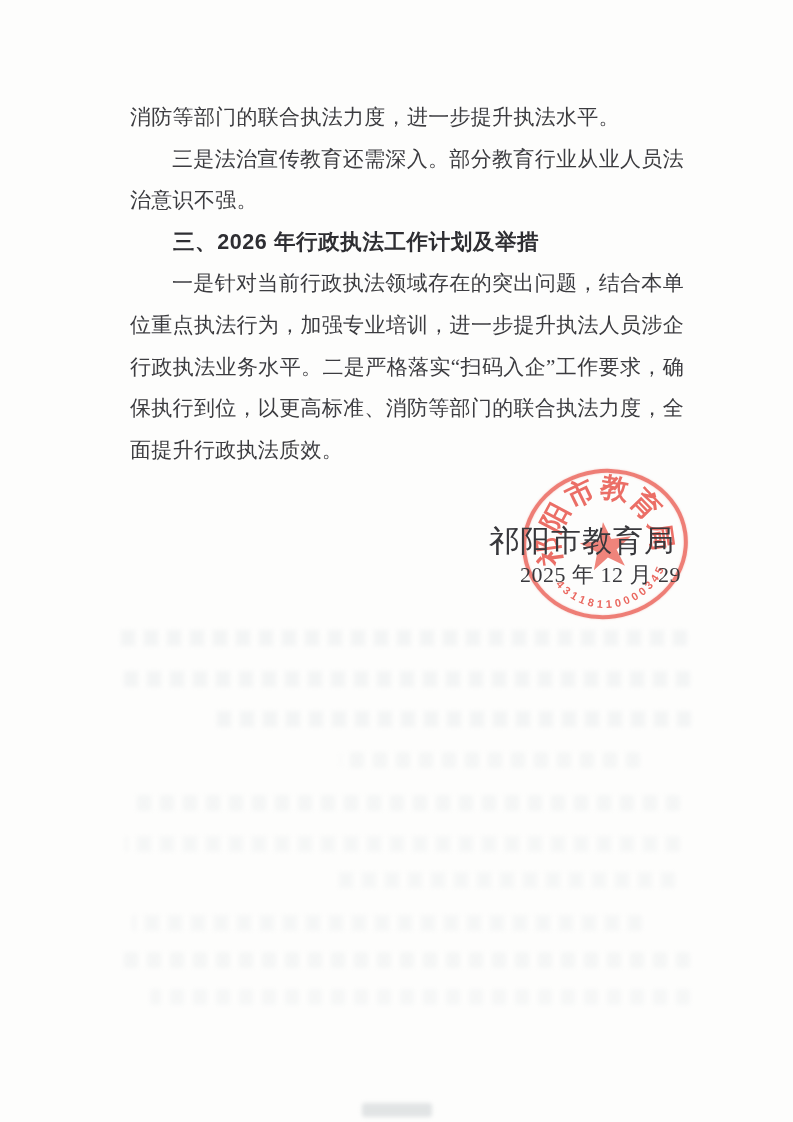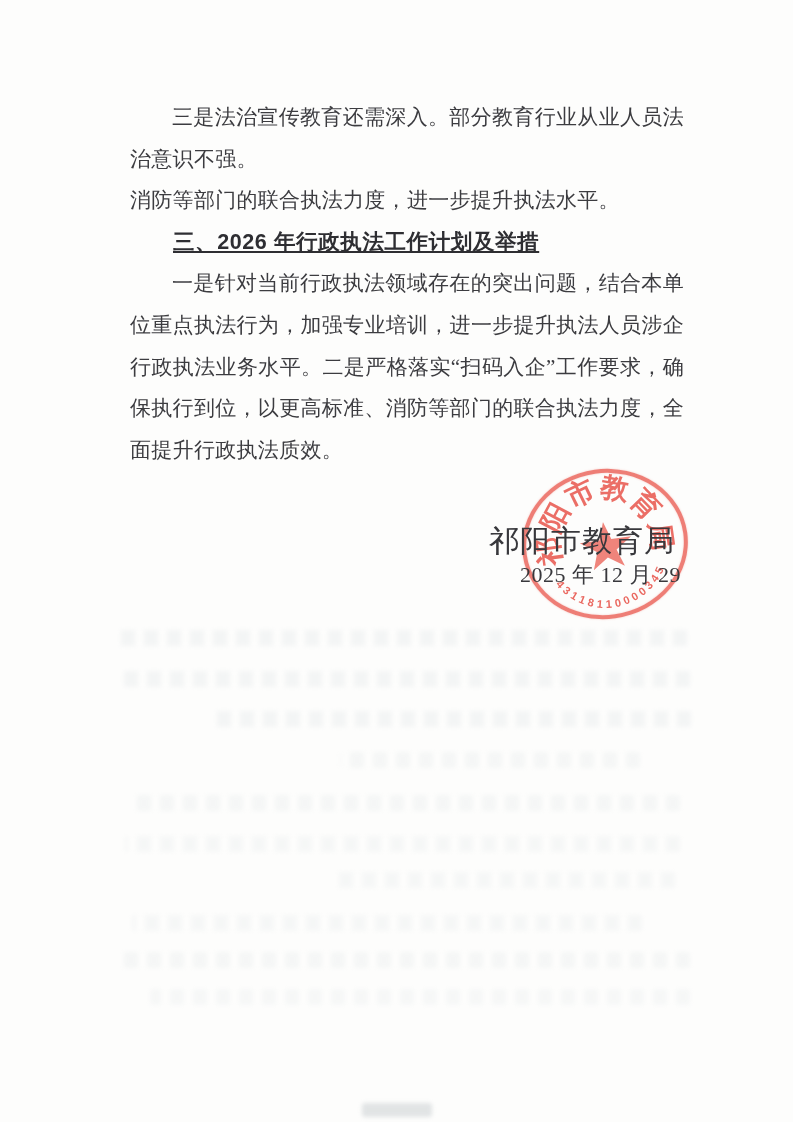--- a/index.html
+++ b/index.html
@@ -28,21 +28,20 @@
     margin:0;padding:0;
   }
   .para.indent{ text-indent:2em; }
   .heading{
     font-family:"Liberation Sans","DejaVu Sans",sans-serif;
     font-weight:700;
     font-size:21.5px;
     color:#2e2e32;
     text-indent:2em;
     letter-spacing:0.6px;
-    text-decoration:underline;
   }
   
   .sig-org{
     position:absolute;
     top:521px;right:118px;
     font-size:30px;
     letter-spacing:1px;
     color:#38383c;
     z-index:6;
   }
@@ -118,22 +117,22 @@
     border-radius:3px;
     pointer-events:none;
   }
 </style>
 </head>
 <body>
 
 <div class="page">
 
   <div class="doc-body">
+    <p class="para">消防等部门的联合执法力度，进一步提升执法水平。</p>
     <p class="para indent">三是法治宣传教育还需深入。部分教育行业从业人员法治意识不强。</p>
-    <p class="para">消防等部门的联合执法力度，进一步提升执法水平。</p>
     <h3 class="heading">三、2026 年行政执法工作计划及举措</h3>
     <p class="para indent">一是针对当前行政执法领域存在的突出问题，结合本单位重点执法行为，加强专业培训，进一步提升执法人员涉企行政执法业务水平。二是严格落实“扫码入企”工作要求，确保执行到位，以更高标准、消防等部门的联合执法力度，全面提升行政执法质效。</p>
   </div>
 
   <div class="sig-org">祁阳市教育局</div>
   <div class="sig-date">2025 年 12 月 29</div>
 
   <div class="seal">
     <div class="seal-ring"></div>
     <div class="seal-arc" id="sealArc">

